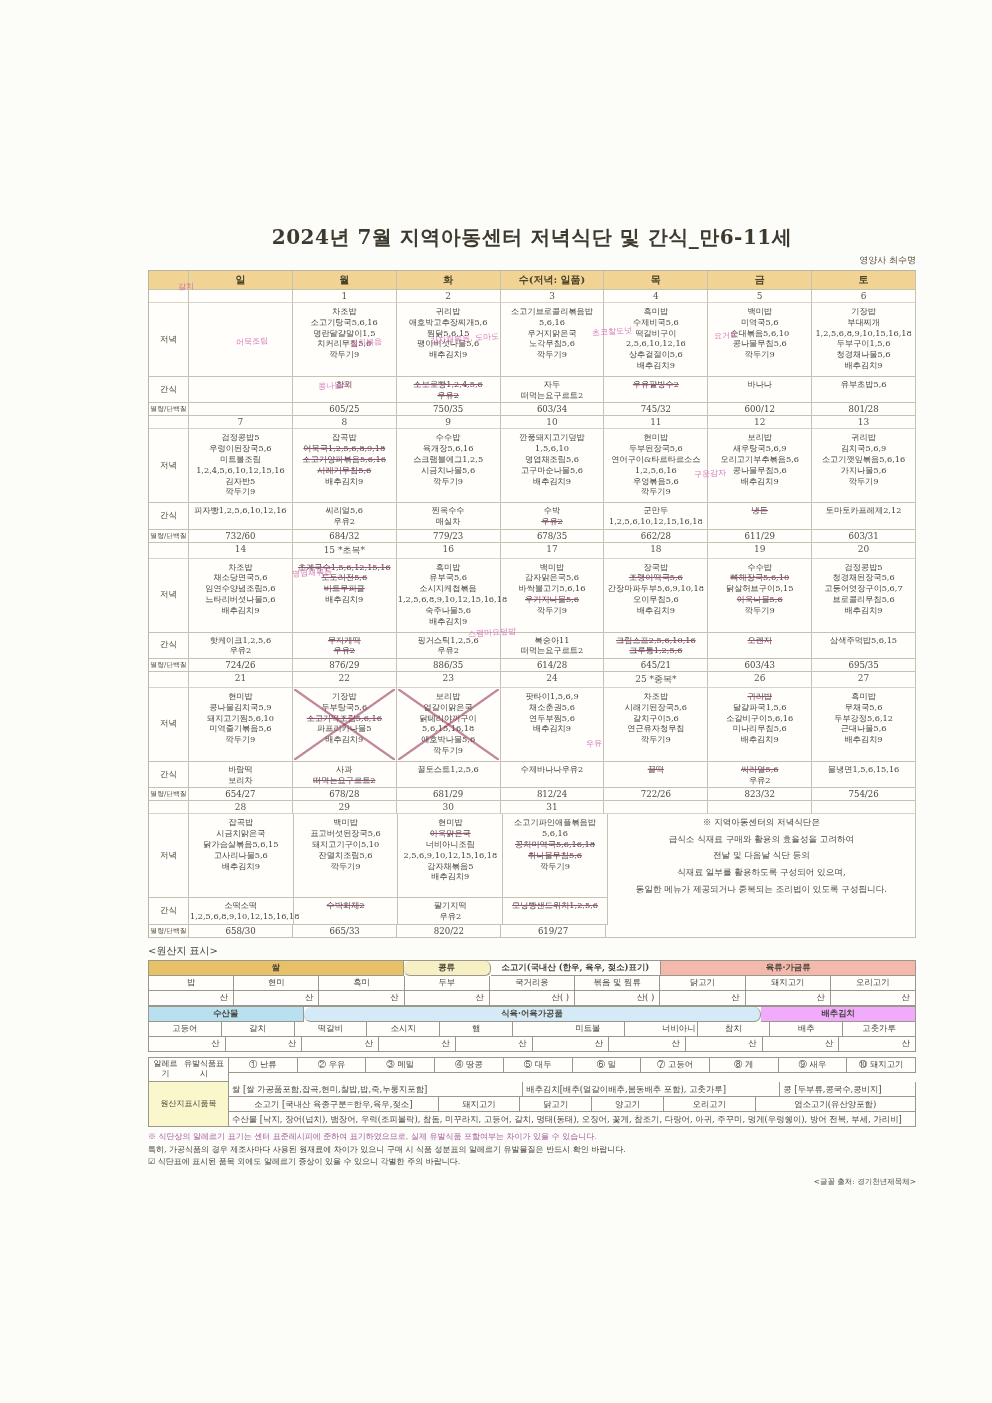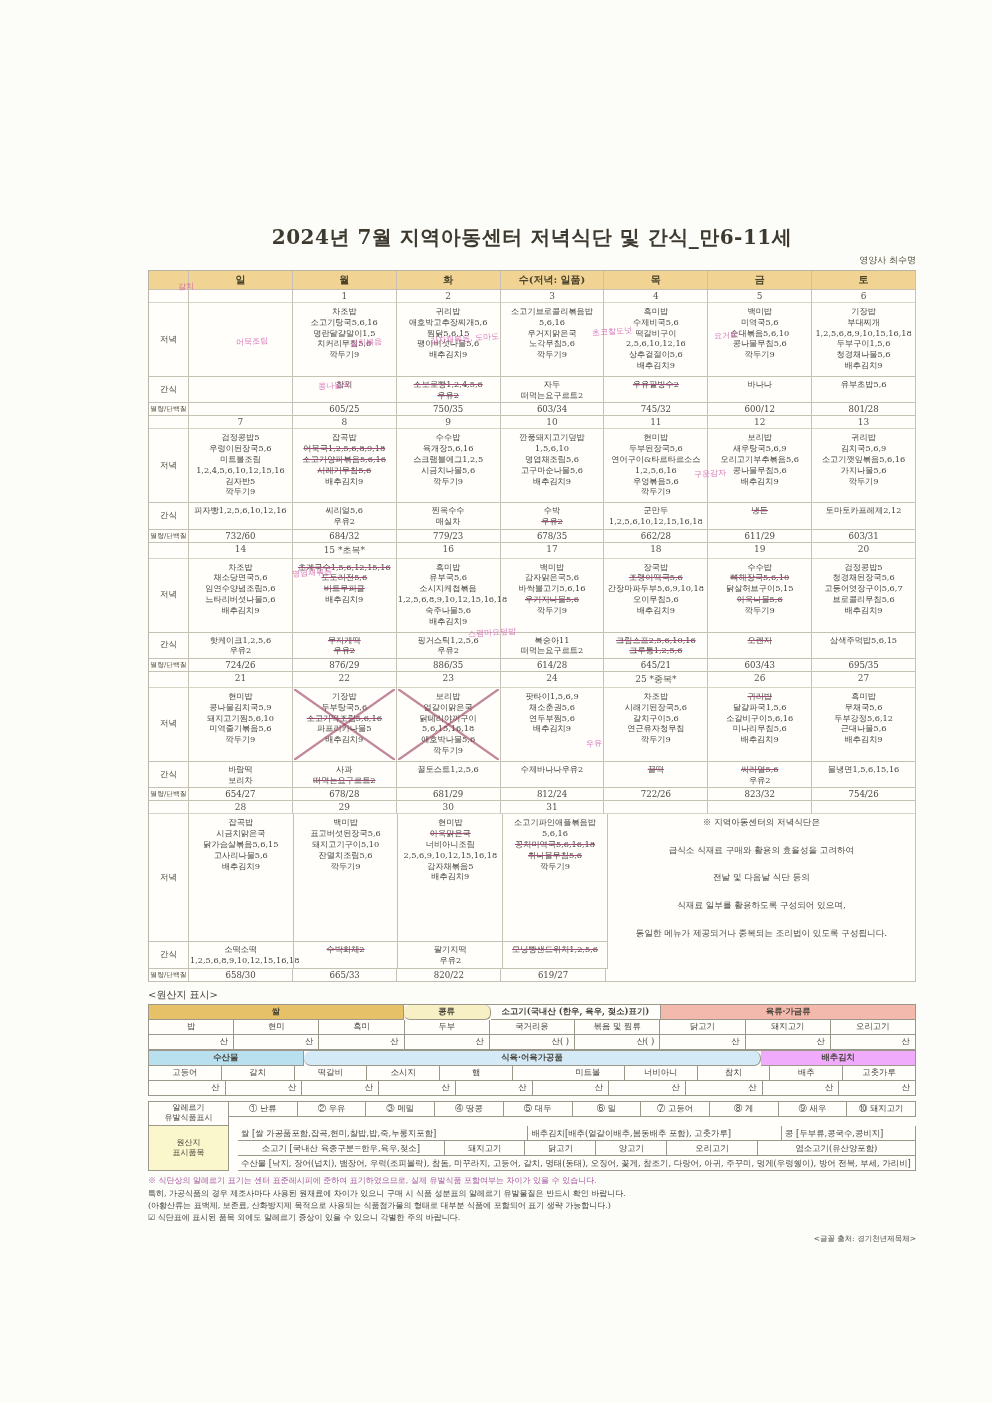--- a/index.html
+++ b/index.html
@@ -23,31 +23,31 @@
   .menu{min-height:74px;font-size:8.2px;line-height:1.32;text-align:center;padding:3px 1px;}
   .snackc{min-height:25px;font-size:8.2px;line-height:1.3;text-align:center;padding:2px 1px;}
   .energyc{font-size:8.6px;text-align:center;padding:1px 0;color:#4a463c;}
   .lab.small{font-size:6.8px;}
   .strike{text-decoration:line-through;text-decoration-color:#9d4c78;}
   .crossed{position:relative;}
   .crossed::before,.crossed::after{content:"";position:absolute;left:1%;right:1%;top:1%;bottom:1%;pointer-events:none;
      background:linear-gradient(to top right,transparent 48.6%,rgba(153,58,94,.6) 49.4%,rgba(153,58,94,.6) 50.6%,transparent 51.4%);}
   .crossed::after{background:linear-gradient(to bottom right,transparent 48.6%,rgba(153,58,94,.6) 49.4%,rgba(153,58,94,.6) 50.6%,transparent 51.4%);}
   .nob{border-bottom:none;}
-  .noticebox{display:flex;flex-direction:column;justify-content:center;gap:16px;
+  .noticebox{display:flex;flex-direction:column;justify-content:center;gap:5px;
      font-size:8.6px;line-height:1.35;text-align:center;color:#4a463c;}
   
   .sec-title{text-align:left;font-size:10px;margin:6px 0 2px;color:#403c32;}
   .ot{border-left:1px solid #9b978a;border-top:1px solid #9b978a;background:#fffefb;}
   .ot .cell{border-right:1px solid #9b978a;border-bottom:1px solid #9b978a;
      font-size:8.4px;text-align:center;padding:1.5px 1px;min-width:0;}
   .ot .h{font-weight:bold;}
   .ot .origin{text-align:right;padding-right:5px;}
   .gap{height:5px;}
-  .ot .labcol{display:flex;flex-direction:column;align-items:center;justify-content:center;
+  .ot .labcol{display:flex;flex-direction:row;align-items:center;justify-content:center;
       font-size:8px;line-height:1.3;}
   .smalltxt{font-size:6.8px;}
   .leftal{text-align:left !important;padding-left:3px !important;}
   
   .foot{margin-top:4px;font-size:8px;line-height:1.55;color:#45413a;}
   .foot .purple{color:#a85aa0;}
   .credit{text-align:right;font-size:7.5px;margin-top:9px;color:#55504a;}
   
   .anno{position:absolute;color:#cf5dab;font-size:8px;font-family:"DejaVu Sans","Liberation Sans",sans-serif;
      transform:rotate(-4deg);opacity:.85;white-space:nowrap;pointer-events:none;}
@@ -578,21 +578,21 @@
             <div class="cell h" style="flex: 6 1 0px; background: rgb(212, 235, 247); border-radius: 7px;">식육·어육가공품</div>
             <div class="cell h" style="flex: 2 1 0px; background: #f0abfc;">배추김치</div>
           </div>
           <div class="row">
             <div class="cell" style="flex: 1 1 0px;">고등어</div>
             <div class="cell" style="flex: 1 1 0px;">갈치</div>
             <div class="cell" style="flex: 1 1 0px;">떡갈비</div>
             <div class="cell" style="flex: 1 1 0px;">소시지</div>
             <div class="cell" style="flex: 1 1 0px;">햄</div>
             <div class="cell" style="flex: 1 1 0px; padding-left: 40px;">미트볼</div>
-            <div class="cell" style="flex: 1 1 0px;">너비아니</div>
+            <div class="cell" style="flex: 1 1 0px; text-align: right;">너비아니</div>
             <div class="cell" style="flex: 1 1 0px;">참치</div>
             <div class="cell" style="flex: 1 1 0px;">배추</div>
             <div class="cell" style="flex: 1 1 0px;">고춧가루</div>
           </div>
           <div class="row">
             <div class="cell origin" style="flex: 1 1 0px;">산</div>
             <div class="cell origin" style="flex: 1 1 0px;">산</div>
             <div class="cell origin" style="flex: 1 1 0px;">산</div>
             <div class="cell origin" style="flex: 1 1 0px;">산</div>
             <div class="cell origin" style="flex: 1 1 0px;">산</div>
@@ -623,21 +623,21 @@
                 <div class="cell" style="flex: 1 1 0px;">⑨ 새우</div>
                 <div class="cell" style="flex: 1 1 0px;">⑩ 돼지고기</div>
               </div>
             </div>
           </div>
           <div class="row">
             <div class="cell labcol" style="flex: 0 0 80px; background: rgb(251, 247, 205);">
               <div>원산지</div>
               <div>표시품목</div>
             </div>
-            <div style="flex: 1 1 0px; min-width: 0px; padding-left: 9px;">
+            <div style="flex: 1 1 0px; min-width: 0px;">
               <div class="row">
                 <div class="cell leftal" style="flex: 3.1 1 0px;">쌀 [쌀 가공품포함,잡곡,현미,찰밥,밥,죽,누룽지포함]</div>
                 <div class="cell leftal" style="flex: 2.7 1 0px;">배추김치[배추(얼갈이배추,봄동배추 포함), 고춧가루]</div>
                 <div class="cell leftal" style="flex: 1.4 1 0px;">콩 [두부류,콩국수,콩비지]</div>
               </div>
               <div class="row">
                 <div class="cell" style="flex: 2.1 1 0px;">소고기 [국내산 육종구분=한우,육우,젖소]</div>
                 <div class="cell" style="flex: 0.8 1 0px;">돼지고기</div>
                 <div class="cell" style="flex: 0.7 1 0px;">닭고기</div>
                 <div class="cell" style="flex: 0.7 1 0px;">양고기</div>
@@ -647,21 +647,20 @@
               <div class="row">
                 <div class="cell leftal" style="flex: 1 1 0px;">수산물 [낙지, 장어(넙치), 뱀장어, 우럭(조피볼락), 참돔, 미꾸라지, 고등어, 갈치, 명태(동태), 오징어, 꽃게, 참조기, 다랑어, 아귀, 주꾸미, 멍게(우렁쉥이), 방어 전복, 부세, 가리비]</div>
               </div>
             </div>
           </div>
         </div>
       </div>
     <div class="foot" id="footnotes">
         <div class="purple">※ 식단상의 알레르기 표기는 센터 표준레시피에 준하여 표기하였으므로, 실제 유발식품 포함여부는 차이가 있을 수 있습니다.</div>
         <div>특히, 가공식품의 경우 제조사마다 사용된 원재료에 차이가 있으니 구매 시 식품 성분표의 알레르기 유발물질은 반드시 확인 바랍니다.</div>
-        <div>(아황산류는 표백제, 보존료, 산화방지제 목적으로 사용되는 식품첨가물의 형태로 대부분 식품에 포함되어 표기 생략 가능합니다.)</div>
         <div>☑ 식단표에 표시된 품목 외에도 알레르기 증상이 있을 수 있으니 각별한 주의 바랍니다.</div>
       </div>
     <div class="credit">&lt;글꼴 출처: 경기천년제목체&gt;</div>
   </div>
   <div id="anno-layer">
       <div class="anno" style="left: 178px; top: 281px; color: rgb(207, 93, 171);">갈치</div>
       <div class="anno" style="left: 236px; top: 336px; color: rgb(207, 93, 171);">어묵조림</div>
       <div class="anno" style="left: 350px; top: 337px; color: rgb(207, 93, 171);">멸치볶음</div>
       <div class="anno" style="left: 430px; top: 333px; color: rgb(207, 93, 171);">감자채볶음, 도마도</div>
       <div class="anno" style="left: 592px; top: 326px; color: rgb(207, 93, 171);">초코찰도넛</div>

